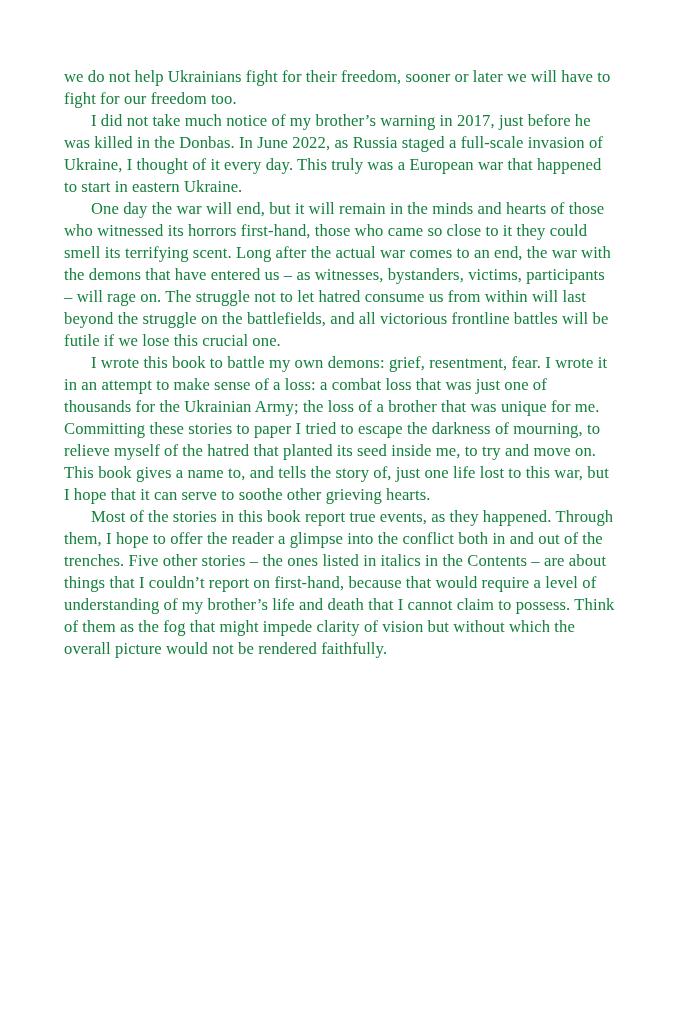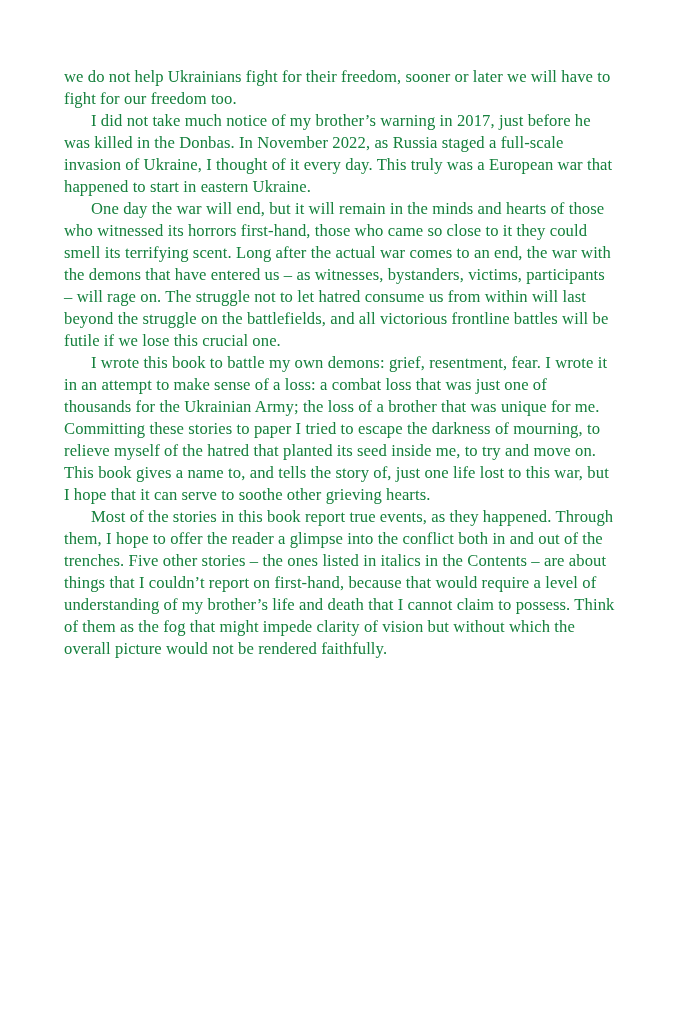--- a/index.html
+++ b/index.html
@@ -37,18 +37,18 @@
   .page-text p.no-indent {
     text-indent: 0;
   }
 </style>
 </head>
 <body>
 
 <div class="page">
   <div class="page-text">
     <p class="no-indent">we do not help Ukrainians fight for their freedom, sooner or later we will have to fight for our freedom too.</p>
-    <p class="indent">I did not take much notice of my brother’s warning in 2017, just before he was killed in the Donbas. In November 2022, as Russia staged a full-scale invasion of Ukraine, I thought of it every day. This truly was a European war that happened to start in eastern Ukraine.</p>
+    <p class="indent">I did not take much notice of my brother’s warning in 2017, just before he was killed in the Donbas. In June 2022, as Russia staged a full-scale invasion of Ukraine, I thought of it every day. This truly was a European war that happened to start in eastern Ukraine.</p>
     <p class="indent">One day the war will end, but it will remain in the minds and hearts of those who witnessed its horrors first-hand, those who came so close to it they could smell its terrifying scent. Long after the actual war comes to an end, the war with the demons that have entered us – as witnesses, bystanders, victims, participants – will rage on. The struggle not to let hatred consume us from within will last beyond the struggle on the battlefields, and all victorious frontline battles will be futile if we lose this crucial one.</p>
     <p class="indent">I wrote this book to battle my own demons: grief, resentment, fear. I wrote it in an attempt to make sense of a loss: a combat loss that was just one of thousands for the Ukrainian Army; the loss of a brother that was unique for me. Committing these stories to paper I tried to escape the darkness of mourning, to relieve myself of the hatred that planted its seed inside me, to try and move on. This book gives a name to, and tells the story of, just one life lost to this war, but I hope that it can serve to soothe other grieving hearts.</p>
     <p class="indent">Most of the stories in this book report true events, as they happened. Through them, I hope to offer the reader a glimpse into the conflict both in and out of the trenches. Five other stories – the ones listed in italics in the Contents – are about things that I couldn’t report on first-hand, because that would require a level of understanding of my brother’s life and death that I cannot claim to possess. Think of them as the fog that might impede clarity of vision but without which the overall picture would not be rendered faithfully.</p>
   </div>
 </div>
 
 </body></html>

